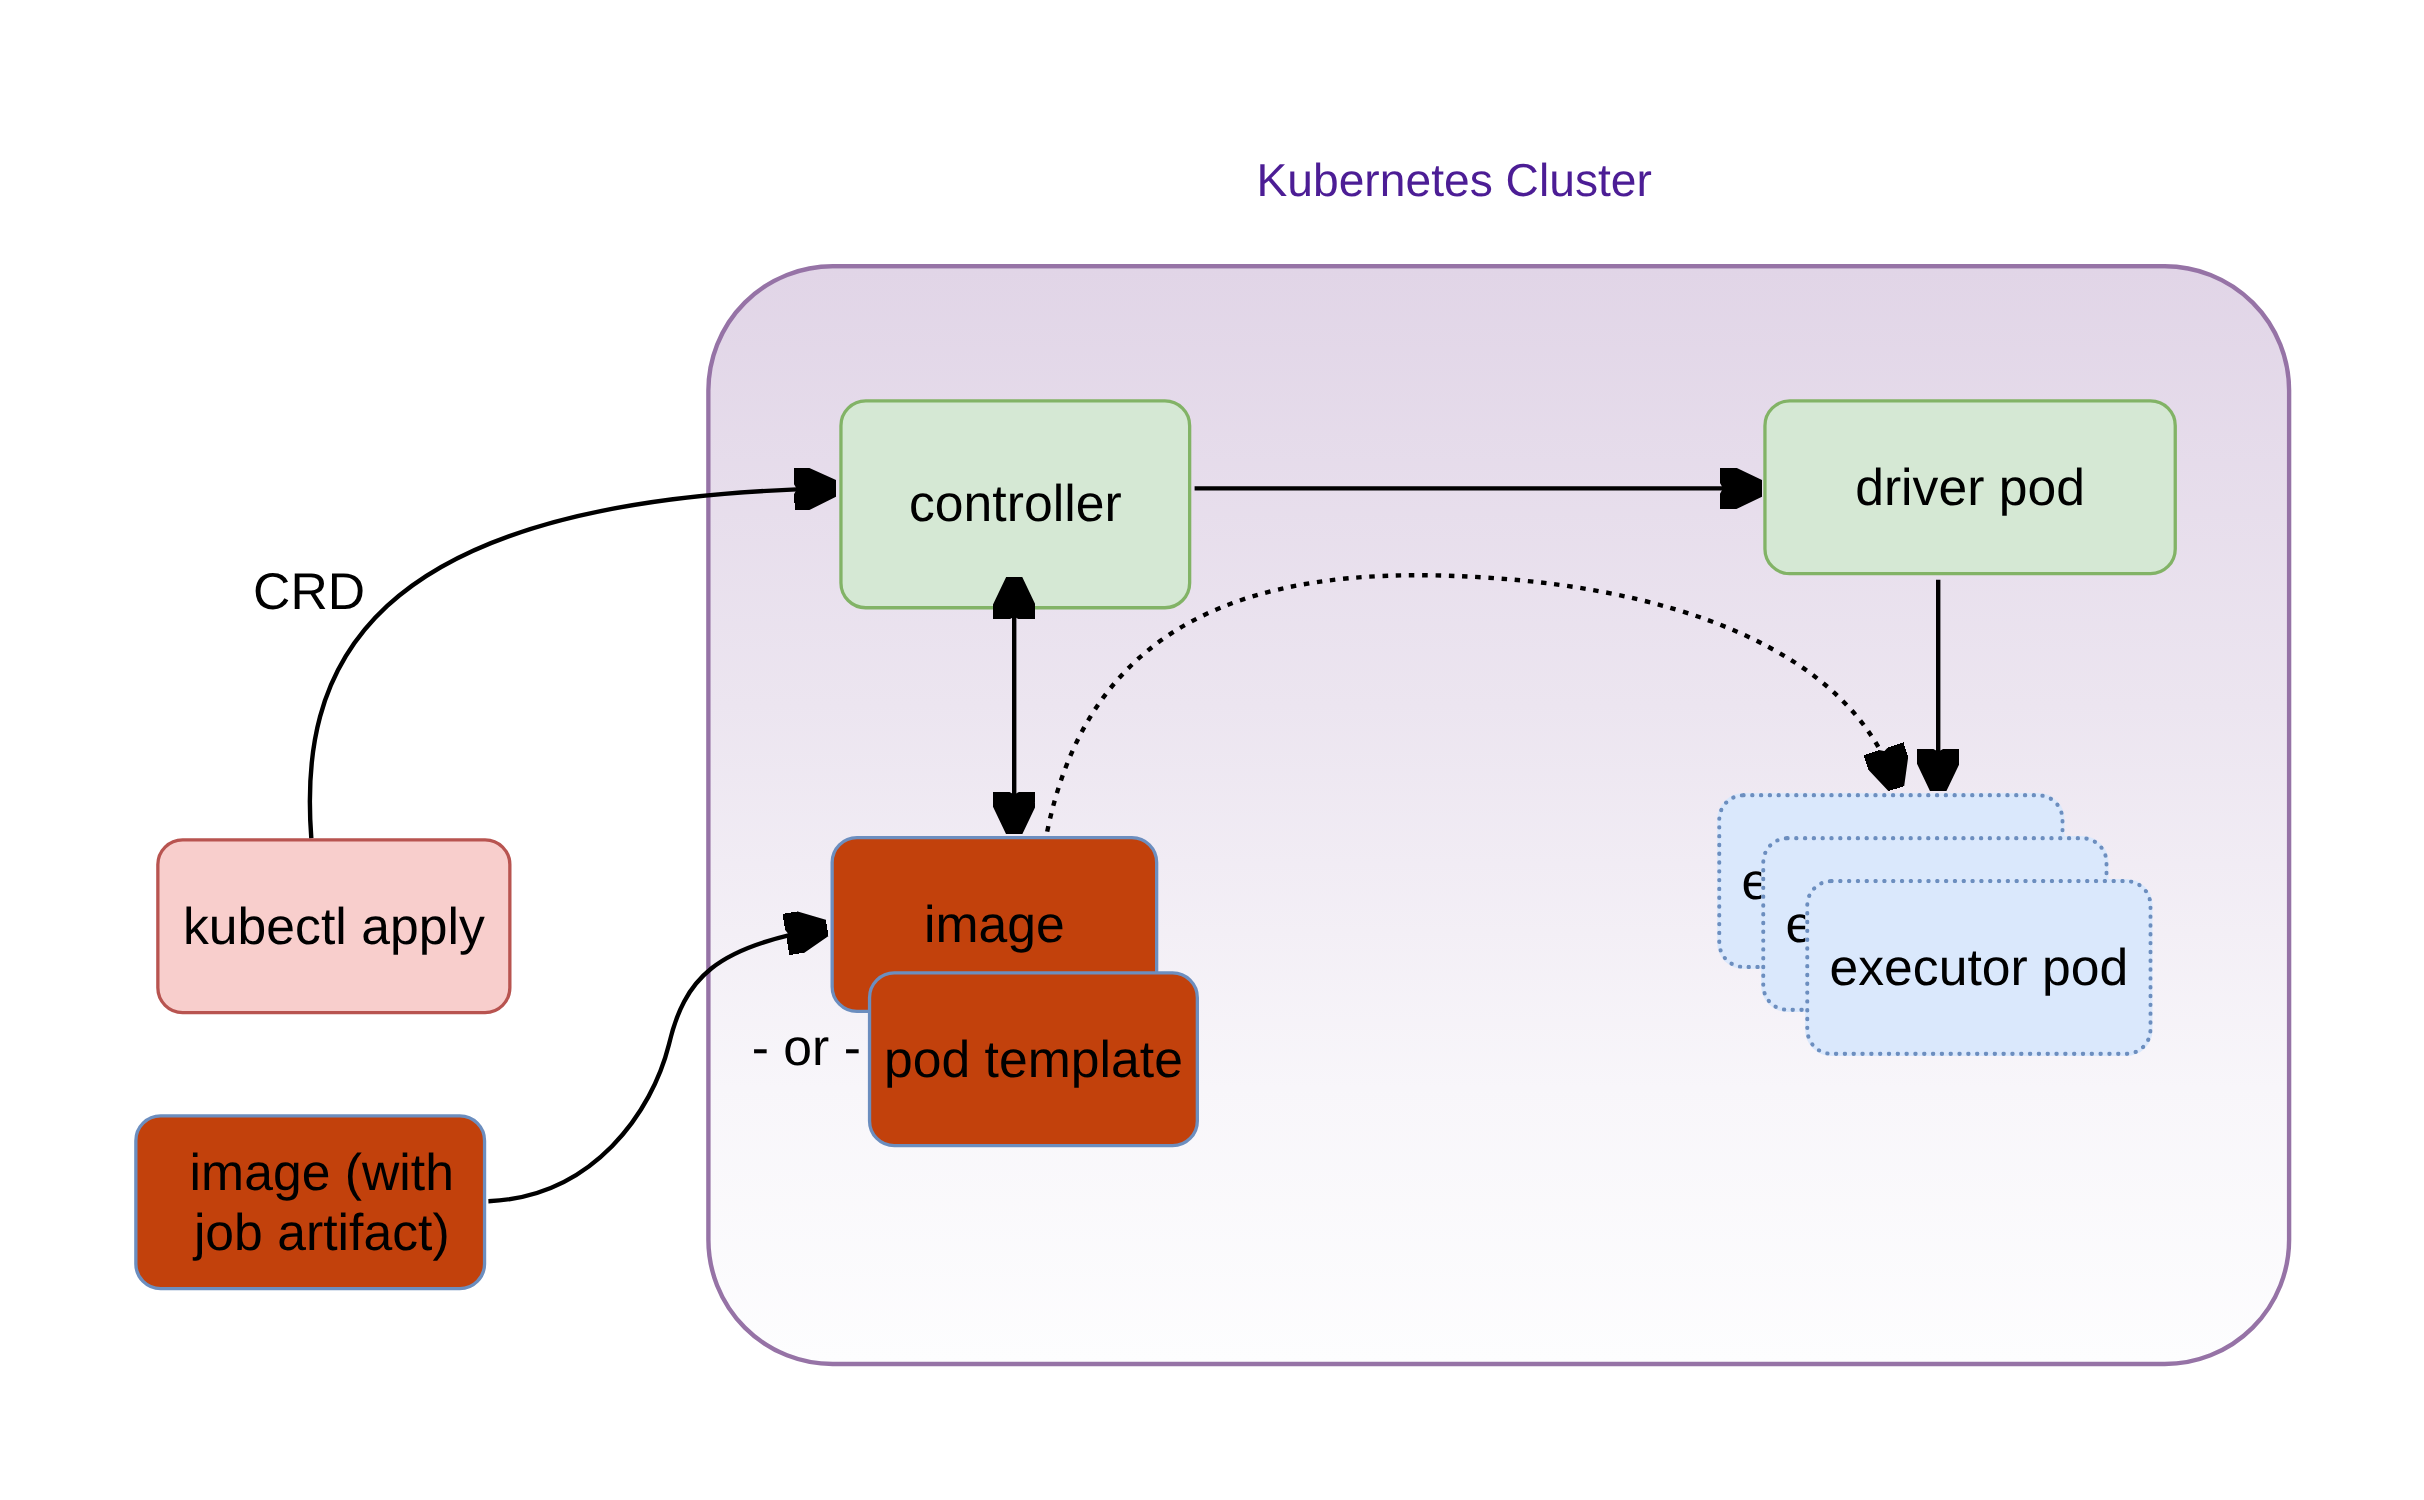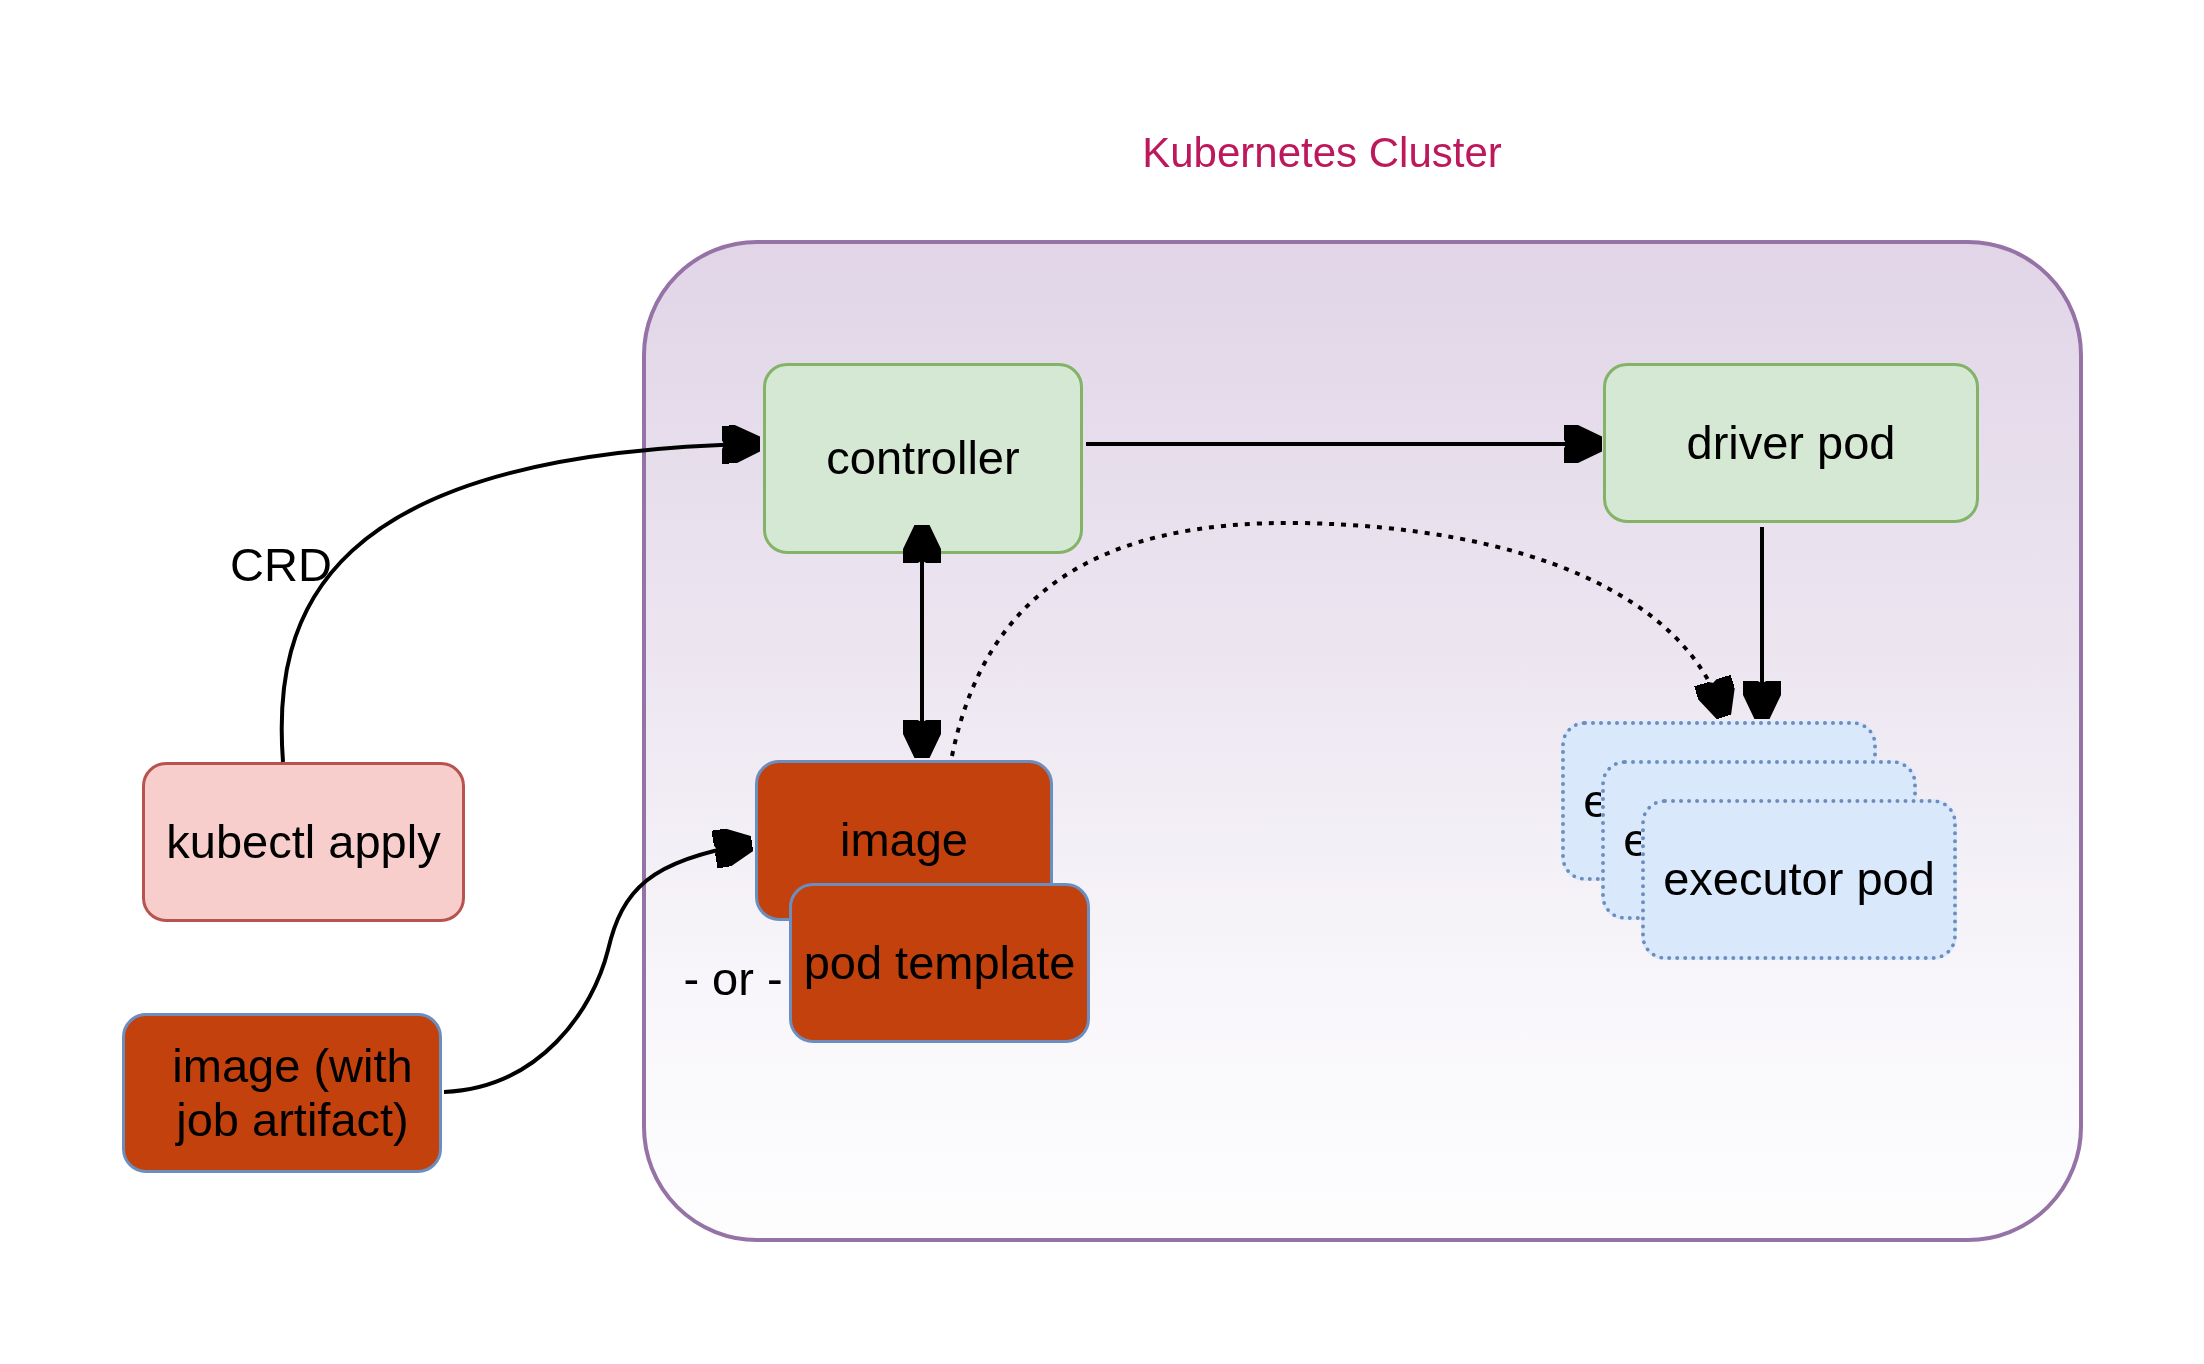--- a/index.html
+++ b/index.html
@@ -9,25 +9,25 @@
   .canvas {
     position: relative;
     width: 2204px;
     height: 1364px;
     background: #ffffff;
     overflow: hidden;
   }
 
   .diagram-title {
     position: absolute;
-    left: 1022px; top: 128px; width: 600px;
+    left: 1022px; top: 139px; width: 600px;
     text-align: center;
     font-size: 42px;
     line-height: 1.2;
-    color: #be185d;
+    color: #4c1d95;
   }
 
   .cluster {
     position: absolute;
     left: 642px; top: 240px;
     width: 1441px; height: 1002px;
     border: 4px solid #9673a6;
     border-radius: 115px;
     background: linear-gradient(180deg, #e1d5e7 0%, #ece5f0 40%, #f8f6fa 75%, #fdfdfe 100%);
   }
@@ -58,21 +58,20 @@
   #node-image-artifact { left: 122px;  top: 1013px; width: 320px; height: 160px; padding-left: 21px; }
   #node-executor-1     { left: 1561px; top: 721px; width: 316px; height: 160px; }
   #node-executor-2     { left: 1601px; top: 760px; width: 316px; height: 160px; }
   #node-executor-3     { left: 1641px; top: 799px; width: 316px; height: 161px; }
 
   .edge-label {
     position: absolute;
     font-size: 47px;
     text-align: center;
     color: #000;
-    margin-top: 27px;
   }
   #label-crd { left: 161px; top: 510px; width: 240px; }
   #label-or  { left: 613px; top: 924px; width: 240px; }
 
   svg.edges {
     position: absolute;
     left: 0; top: 0;
     width: 2204px; height: 1364px;
     pointer-events: none;
   }

